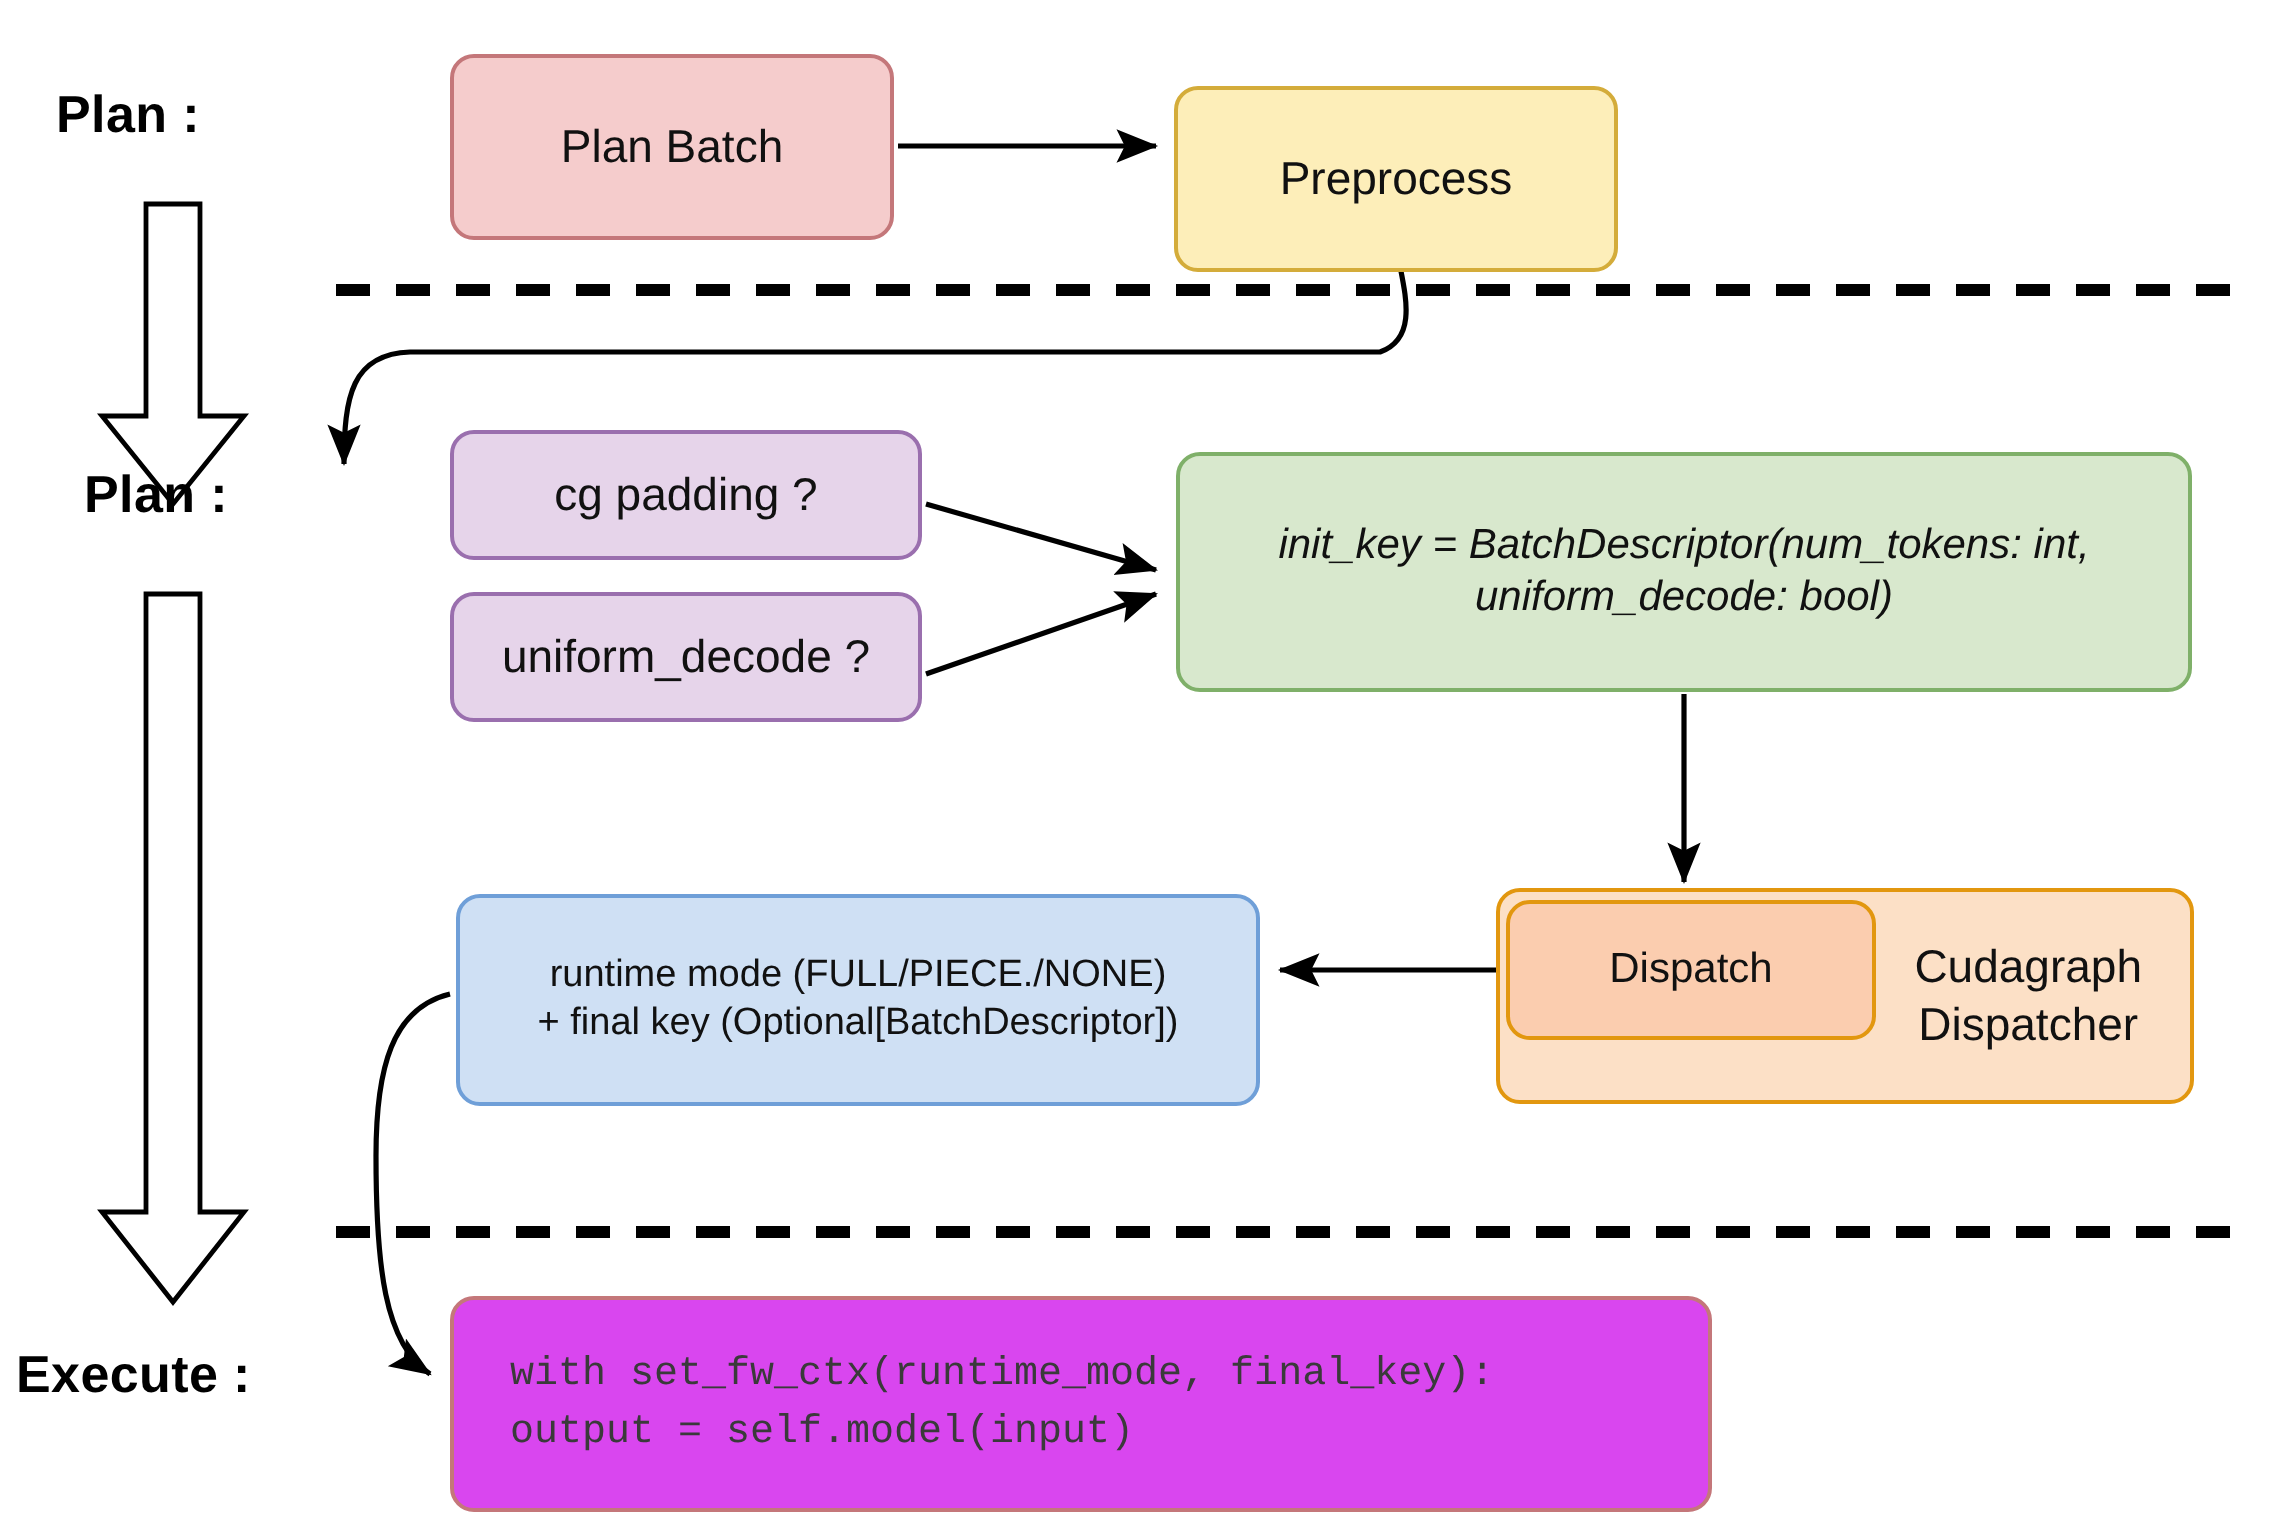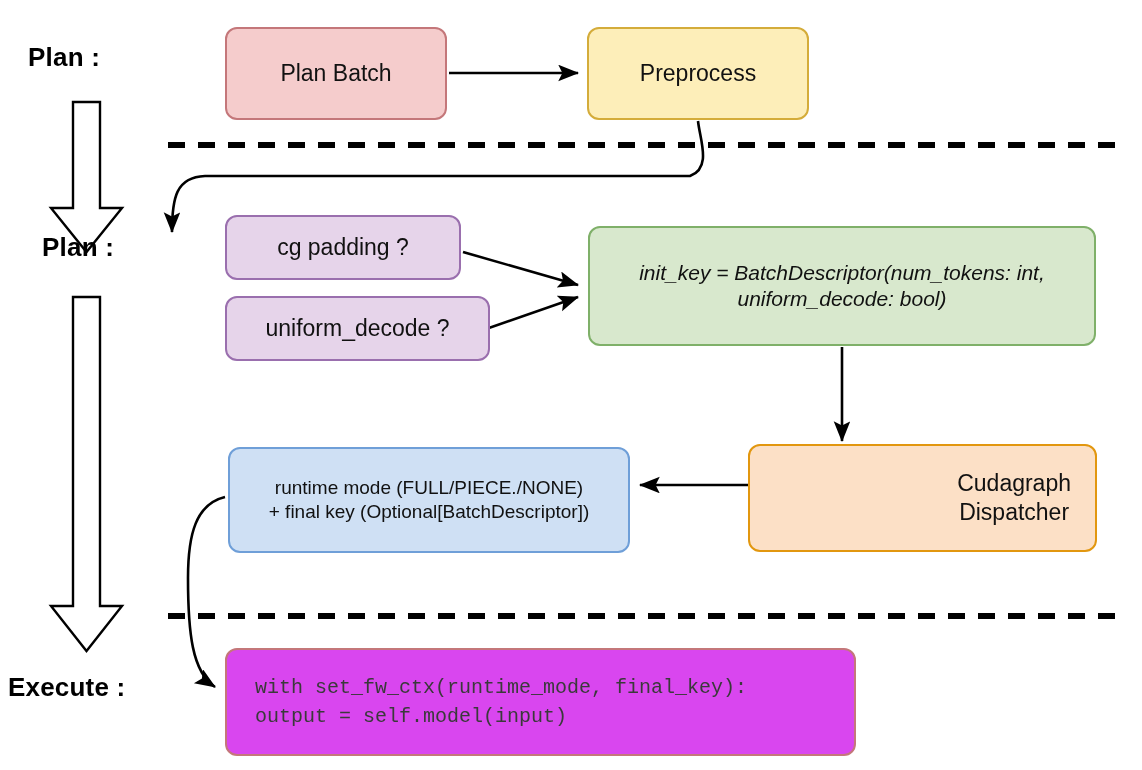--- a/index.html
+++ b/index.html
@@ -47,33 +47,33 @@
     letter-spacing: 0.2px;
     white-space: nowrap;
   }
   .node-input-batch {
     left: 225px; top: 27px; width: 222px; height: 93px;
     background: #f5cccc;
     border-color: #c4777a;
     font-size: 23px;
   }
   .node-preprocess {
-    left: 587px; top: 27px; width: 222px; height: 93px;
+    left: 587px; top: 43px; width: 222px; height: 93px;
     background: #fdeeb9;
     border-color: #d4ac3a;
     font-size: 23px;
   }
   .node-cg-padding {
     left: 225px; top: 215px; width: 236px; height: 65px;
     background: #e6d4ea;
     border-color: #9a6fae;
     font-size: 23px;
   }
   .node-uniform-decode {
-    left: 225px; top: 296px; width: 265px; height: 65px;
+    left: 225px; top: 296px; width: 236px; height: 65px;
     background: #e6d4ea;
     border-color: #9a6fae;
     font-size: 23px;
   }
   .node-init-key {
     left: 588px; top: 226px; width: 508px; height: 120px;
     background: #d8e8cd;
     border-color: #7fb069;
     font-size: 21px;
     font-style: italic;
@@ -167,17 +167,18 @@
 
   <div class="node node-init-key">init_key = BatchDescriptor(num_tokens: int,
 uniform_decode: bool)</div>
 
   <div class="node node-runtime-mode">runtime mode (FULL/PIECE./NONE)
 + final key (Optional[BatchDescriptor])</div>
 
   <div class="node node-cudagraph-dispatcher">Cudagraph
 Dispatcher</div>
 
+  <div class="node node-dispatch">Dispatch</div>
 
   <div class="node node-code">with set_fw_ctx(runtime_mode, final_key):
     output = self.model(input)</div>
 
 </div>
 
 </body></html>

